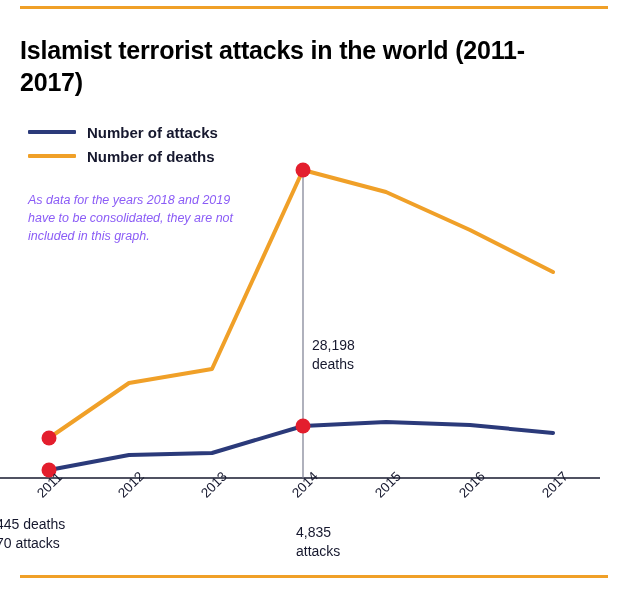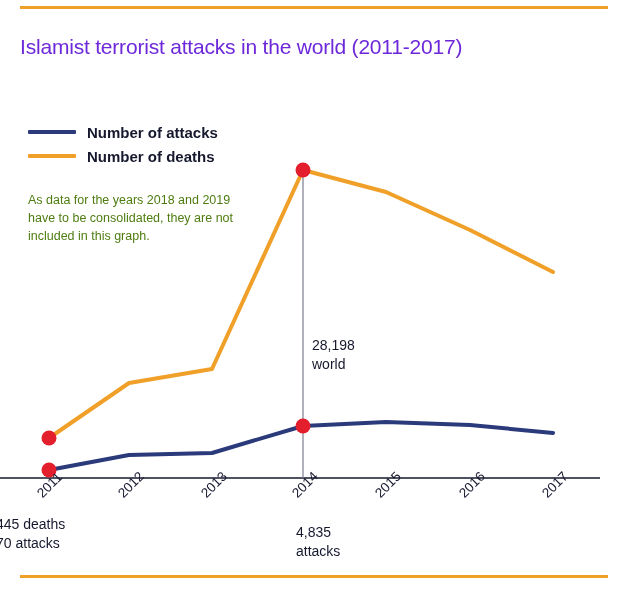--- a/index.html
+++ b/index.html
@@ -23,25 +23,25 @@
     background: #f0a028;
   }
   .rule-top { top: 6px; }
   .rule-bottom { bottom: 22px; }
 
   .title {
     position: absolute;
     left: 20px;
     top: 34px;
     width: 560px;
-    font-size: 21px;
-    font-weight: normal;
+    font-size: 25px;
+    font-weight: bold;
     line-height: 1.28;
     letter-spacing: -0.2px;
-    color: #6d28d9;
+    color: #000000;
   }
 
   .legend {
     position: absolute;
     left: 28px;
     top: 120px;
   }
   .legend-row {
     display: flex;
     align-items: center;
@@ -58,22 +58,23 @@
     font-weight: bold;
     color: #16182e;
   }
 
   .note {
     position: absolute;
     left: 28px;
     top: 192px;
     width: 215px;
     font-size: 12.5px;
+    font-style: italic;
     line-height: 1.42;
-    color: #4d7c0f;
+    color: #8b5cf6;
   }
 
   .chart {
     position: absolute;
     left: 0;
     top: 150px;
     width: 584px;
     height: 400px;
   }
   .chart svg { display: block; }
@@ -130,21 +131,21 @@
     <polyline points="49,320 129,305 212,303 303,276 386,272 470,275 553,283" fill="none" stroke="#2b3a7a" stroke-width="4" stroke-linejoin="round" stroke-linecap="round"></polyline>
 
     <circle cx="49" cy="288" r="7.5" fill="#e31e2d"></circle>
     <circle cx="49" cy="320" r="7.5" fill="#e31e2d"></circle>
     <circle cx="303" cy="20" r="7.5" fill="#e31e2d"></circle>
     <circle cx="303" cy="276" r="7.5" fill="#e31e2d"></circle>
   </svg>
 
   <div class="ann ann-deaths">
     <div>28,198</div>
-    <div>world</div>
+    <div>deaths</div>
   </div>
 
   <div class="ann ann-attacks">
     <div>4,835</div>
     <div>attacks</div>
   </div>
 
   <div class="ann ann-left">
     <div>445 deaths</div>
     <div>70 attacks</div>

